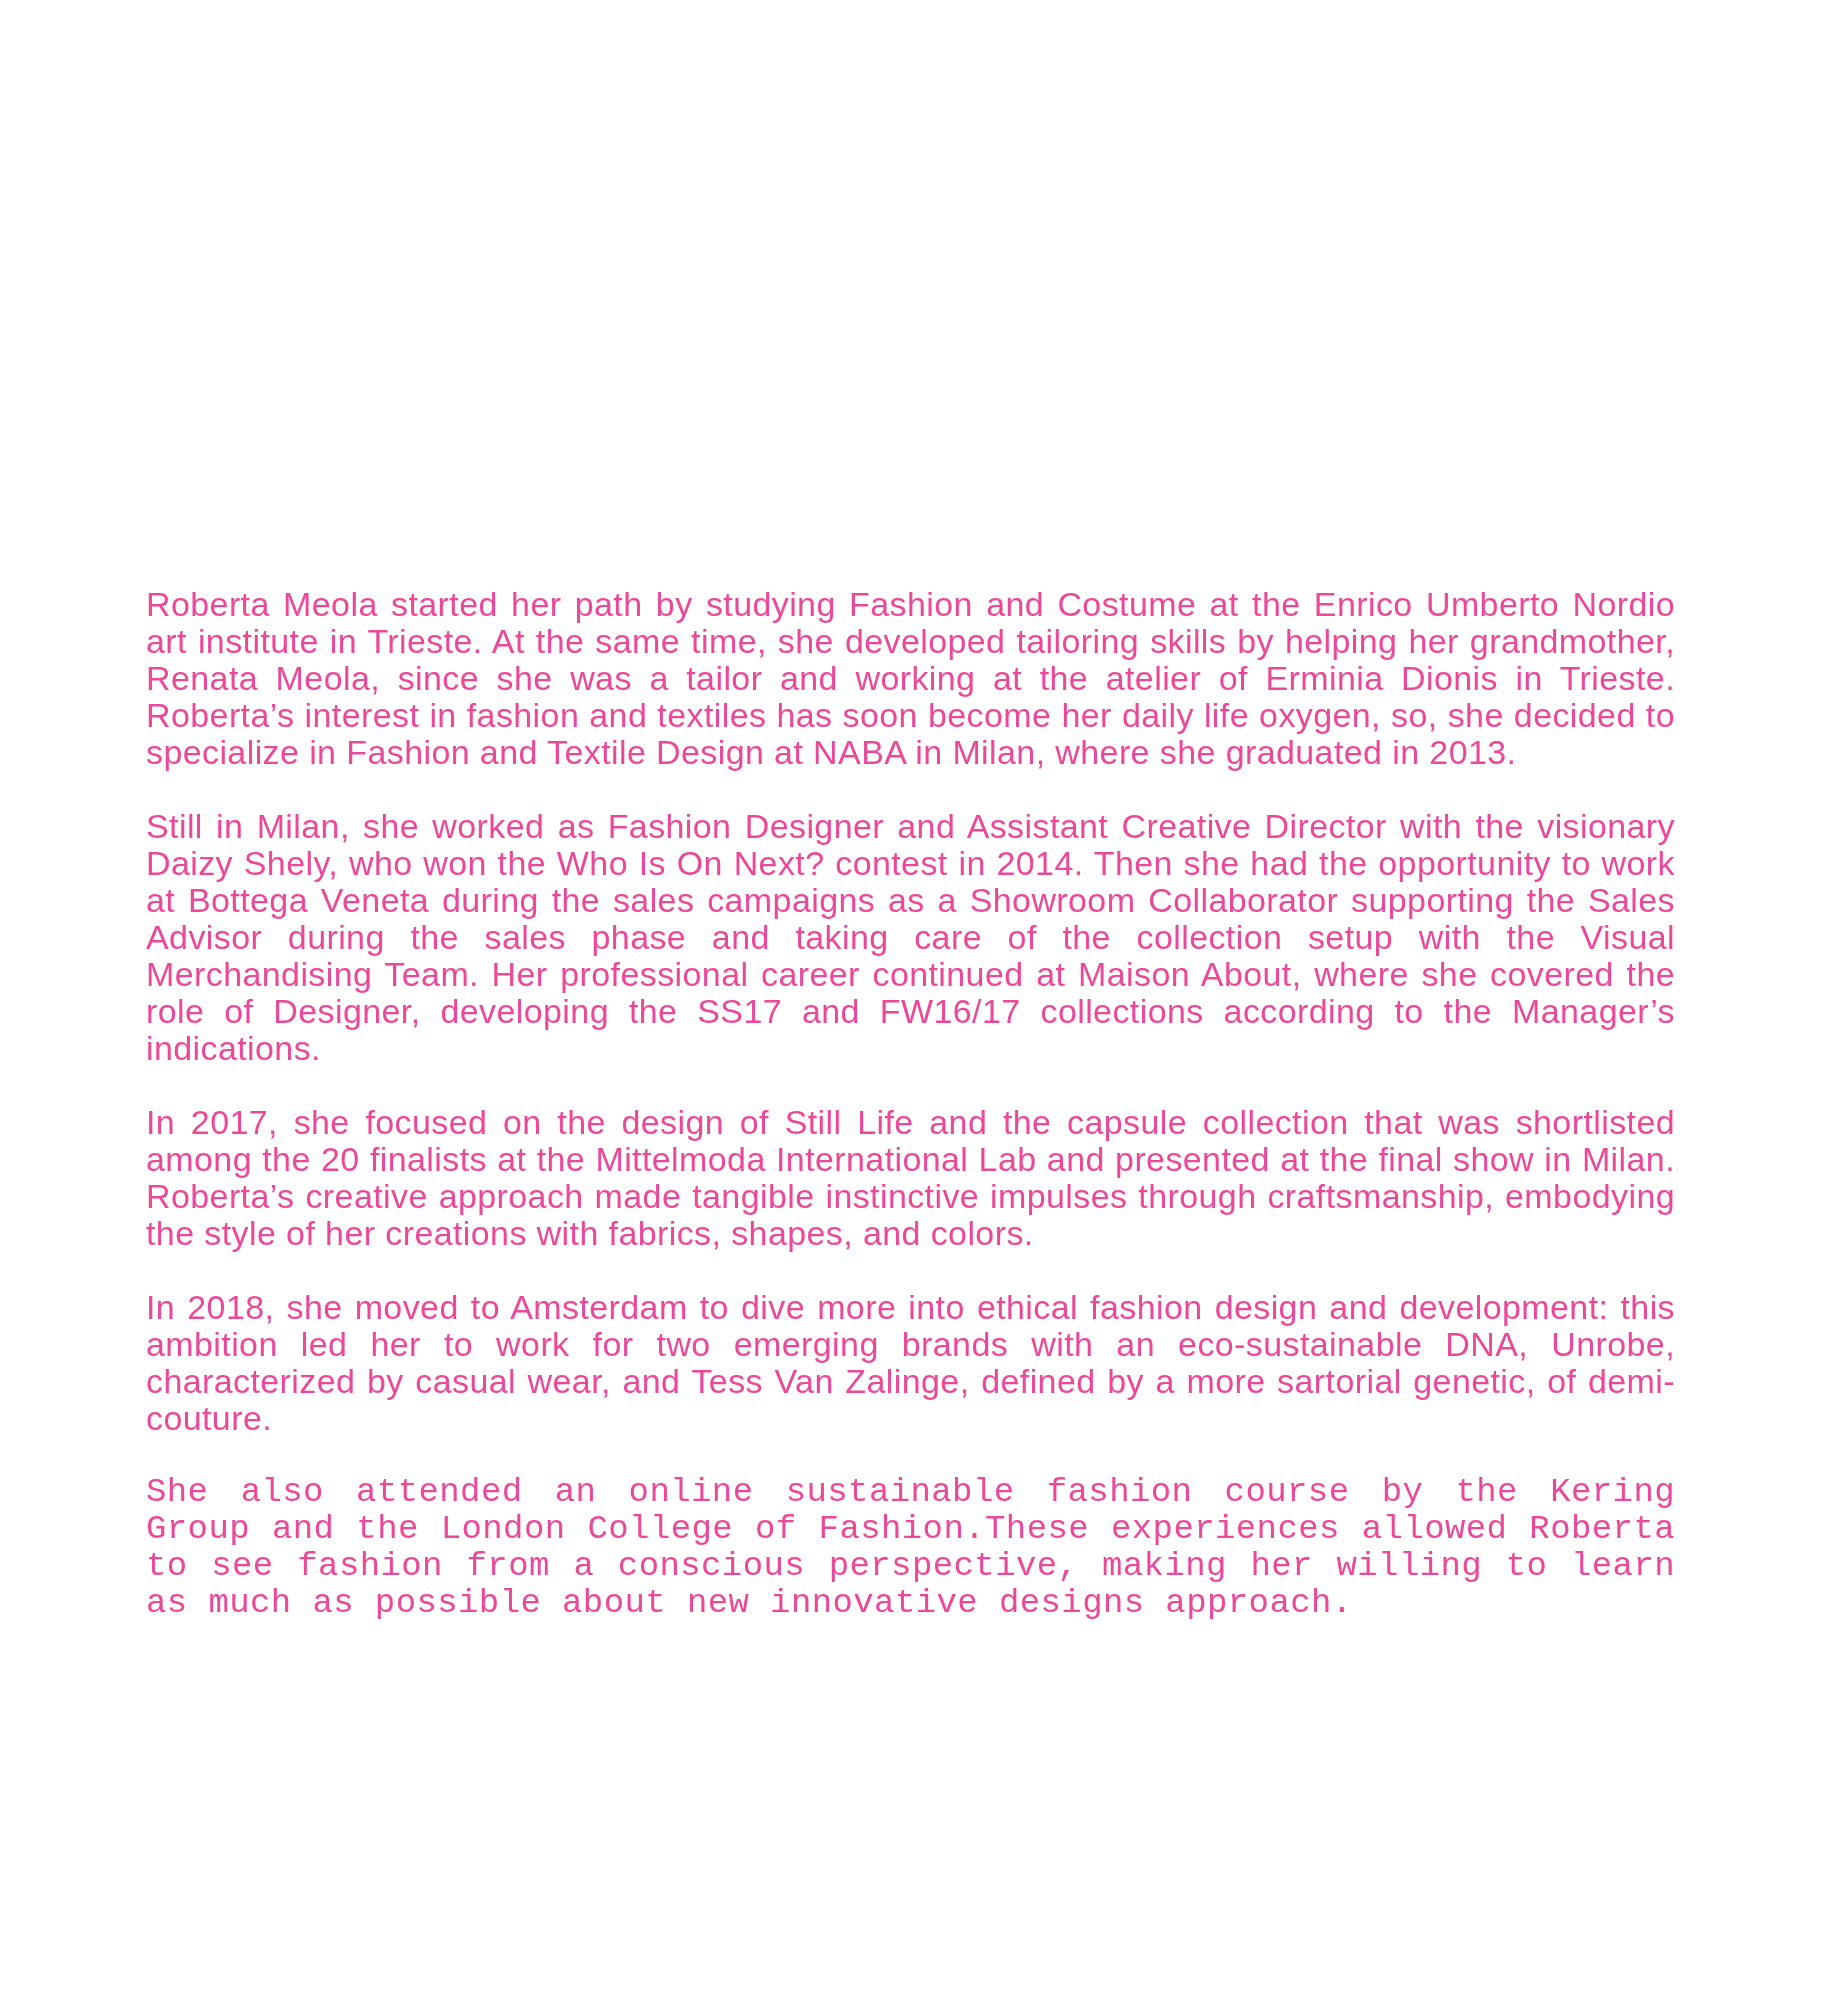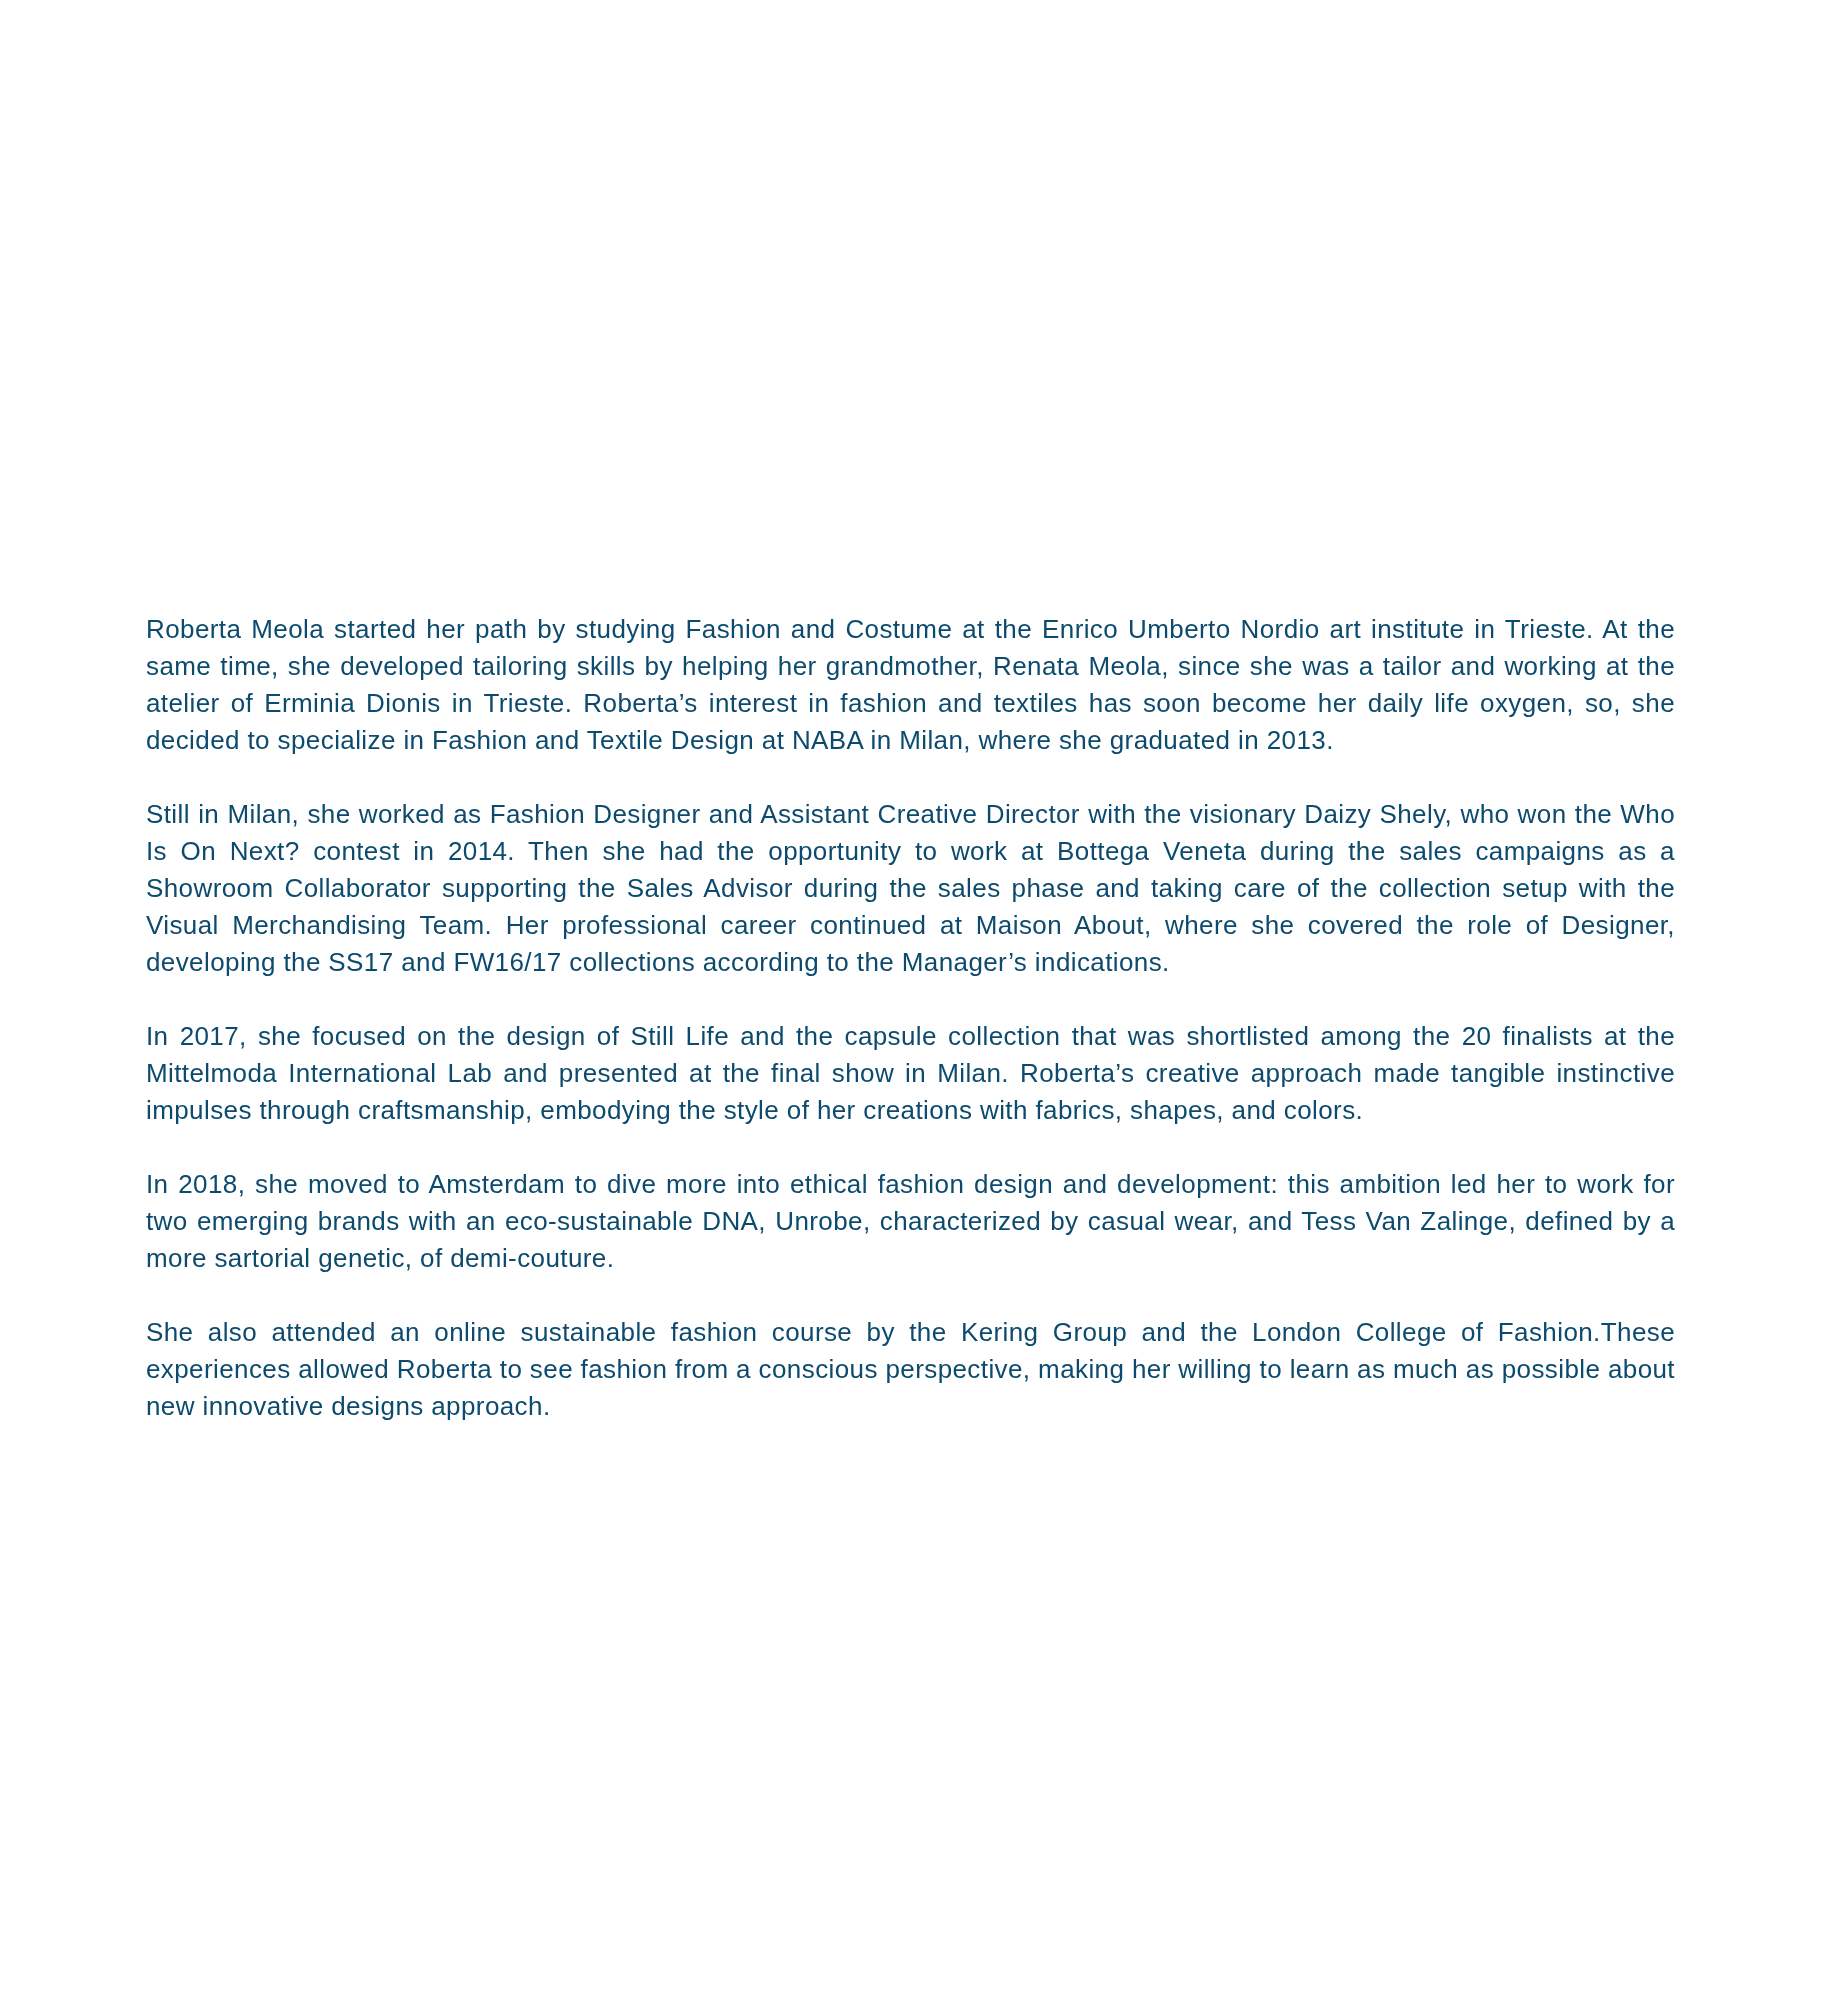--- a/index.html
+++ b/index.html
@@ -14,34 +14,35 @@
     font-family: "Liberation Sans", "DejaVu Sans", sans-serif;
   }
   .page {
     position: absolute;
     inset: 0;
     background: #ffffff;
   }
   .text-block {
     position: absolute;
     left: 146px;
-    top: 611px;
+    top: 586px;
     width: 1529px;
-    color: #0c4a6e;
-    font-size: 26px;
+    color: #ec4899;
+    font-size: 34px;
     line-height: 37px;
     letter-spacing: 0.4px;
   }
   .text-block p {
     margin: 0 0 37px 0;
     text-align: justify;
     text-justify: inter-word;
   }
   .text-block p:last-child {
     margin-bottom: 0;
+    font-family: Liberation Mono, monospace;
   }
 </style>
 </head>
 <body>
 
 <div class="page">
   <div class="text-block">
     <p>Roberta Meola started her path by studying Fashion and Costume at the Enrico Umberto Nordio art institute in Trieste. At the same time, she developed tailoring skills by helping her grandmother, Renata Meola, since she was a tailor and working at the atelier of Erminia Dionis in Trieste. Roberta’s interest in fashion and textiles has soon become her daily life oxygen, so, she decided to specialize in Fashion and Textile Design at NABA in Milan, where she graduated in 2013.</p>
     <p>Still in Milan, she worked as Fashion Designer and Assistant Creative Director with the visionary Daizy Shely, who won the Who Is On Next? contest in 2014. Then she had the opportunity to work at Bottega Veneta during the sales campaigns as a Showroom Collaborator supporting the Sales Advisor during the sales phase and taking care of the collection setup with the Visual Merchandising Team. Her professional career continued at Maison About, where she covered the role of Designer, developing the SS17 and FW16/17 collections according to the Manager’s indications.</p>
     <p>In 2017, she focused on the design of Still Life and the capsule collection that was shortlisted among the 20 finalists at the Mittelmoda International Lab and presented at the final show in Milan. Roberta’s creative approach made tangible instinctive impulses through craftsmanship, embodying the style of her creations with fabrics, shapes, and colors.</p>

